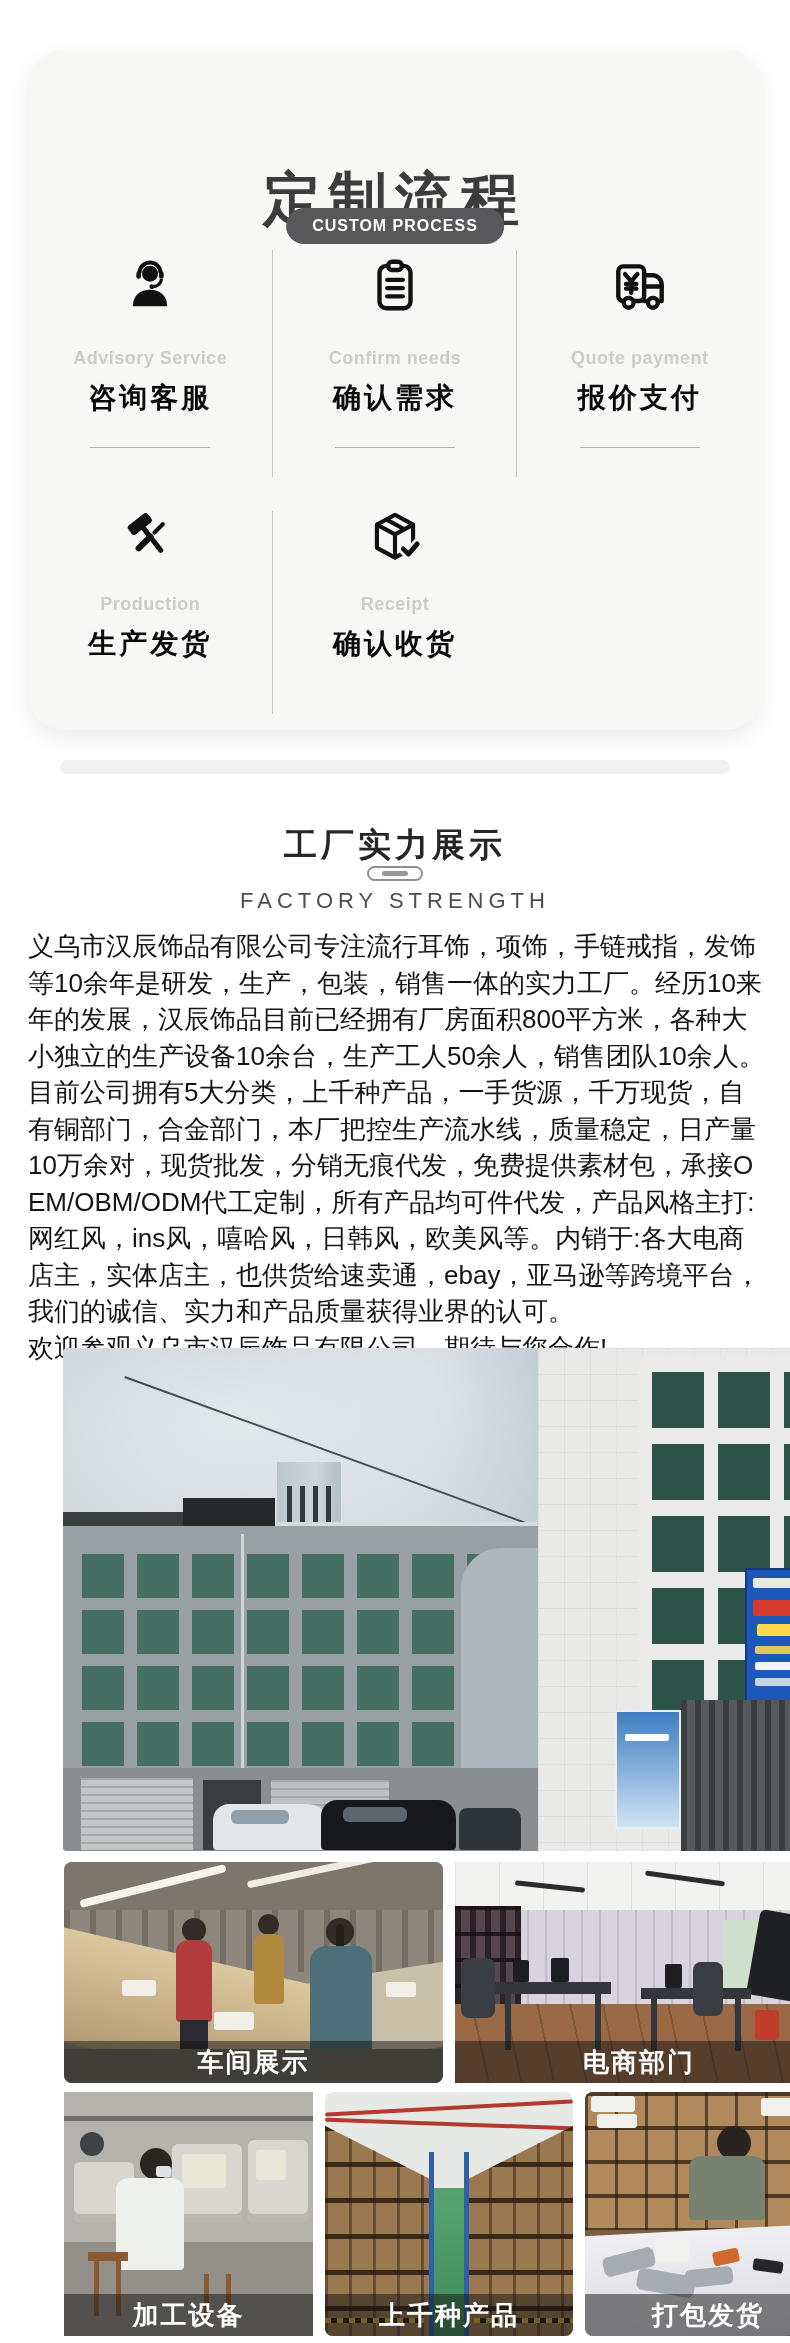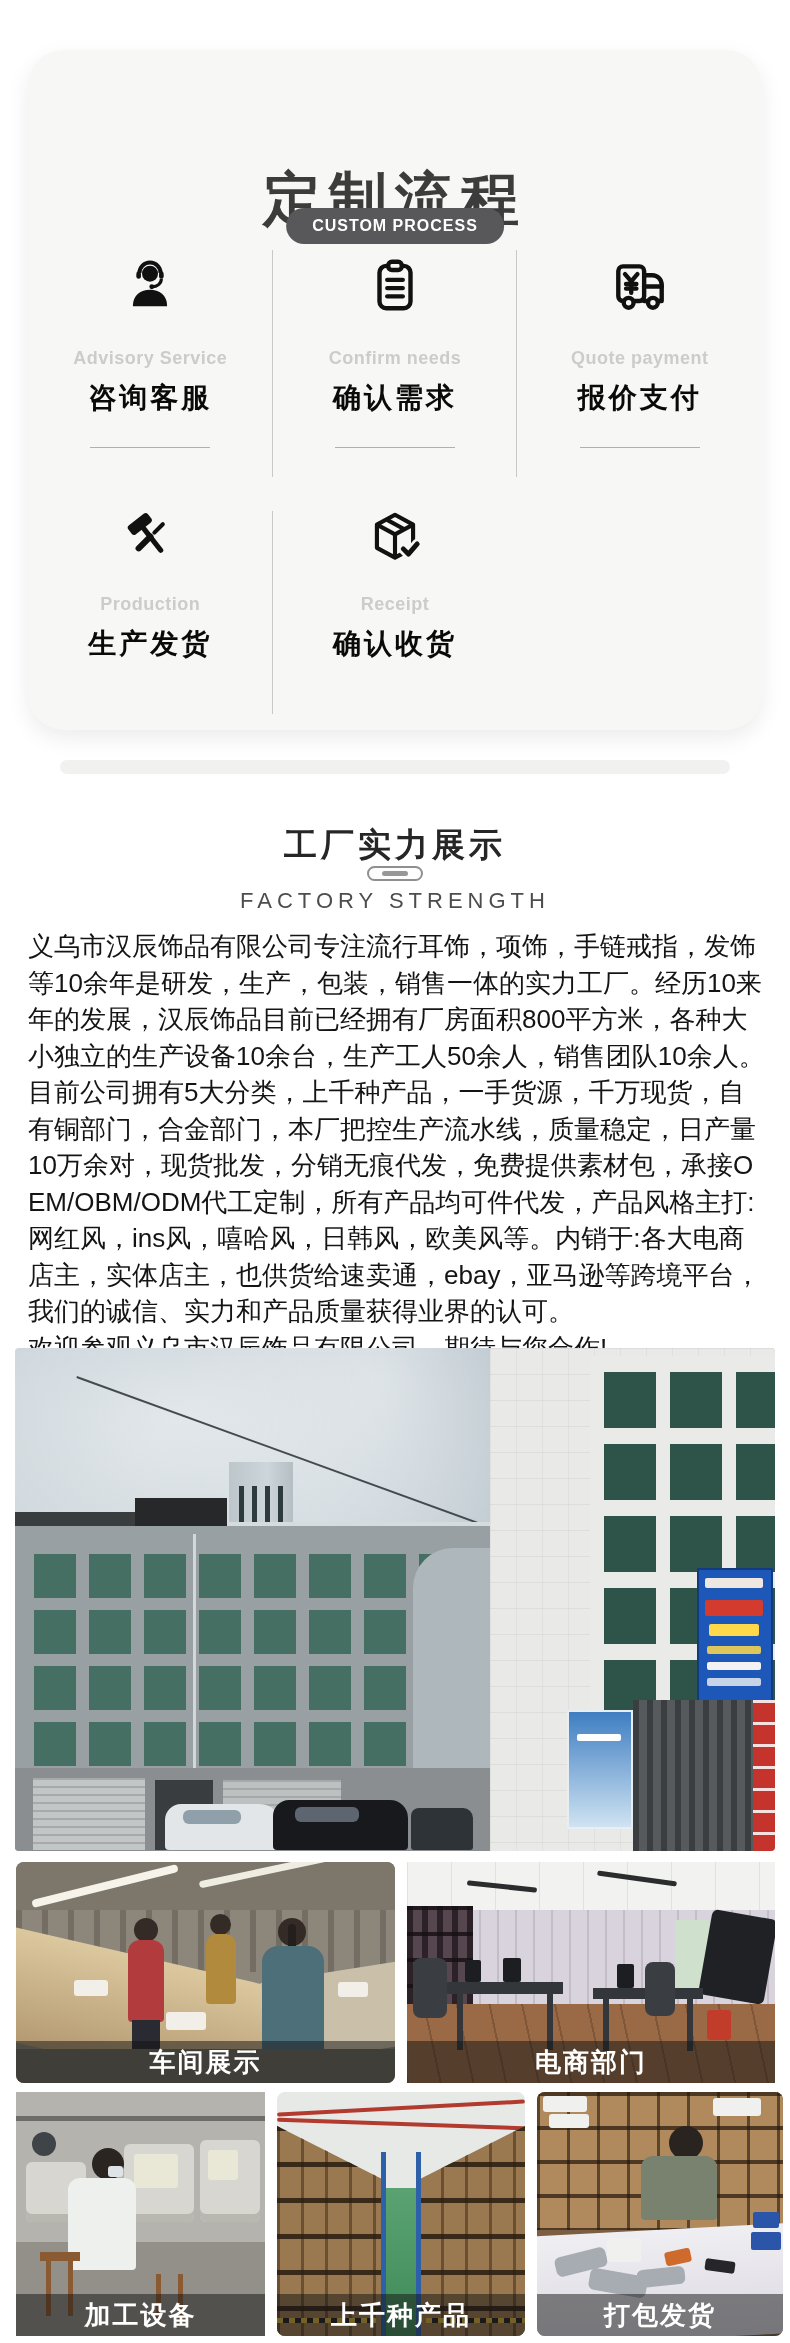--- a/index.html
+++ b/index.html
@@ -39,21 +39,21 @@
   .capsule-fill{width:26px;height:5px;border-radius:3px;background:#979797;}
   .f-sub{position:absolute;left:0;top:888px;width:100%;text-align:center;
     font-size:22px;color:#4d4d4d;letter-spacing:5px;}
 
   
   .intro{position:absolute;left:28px;top:928px;width:737px;font-size:26px;line-height:36.5px;
     color:#141414;word-break:break-all;text-align:left;}
   .intro p{margin:0;}
 
   
-  .photo{position:absolute;overflow:hidden;background:#888;}
+  .photo{position:absolute;overflow:hidden;background:#888;margin-left:48px;}
   .photo .cap{position:absolute;left:0;bottom:0;width:100%;height:42px;background:rgba(18,18,18,.5);
     color:#fff;font-size:26px;font-weight:700;letter-spacing:2px;text-align:center;line-height:42px;}
   .photo-bldg{left:15px;top:1348px;width:760px;height:503px;border-radius:4px;
     background:linear-gradient(205deg,#a9b7c1 0%,#c2cdd4 45%,#ccd4d9 100%);}
   .photo-bldg::before{content:"";position:absolute;inset:0;
     background:radial-gradient(ellipse at 22% 14%,rgba(255,255,255,.55),transparent 42%),
                radial-gradient(ellipse at 48% 6%,rgba(255,255,255,.4),transparent 36%);}
   .pb-wire{position:absolute;left:62px;top:28px;width:470px;height:2px;background:#454a4f;
     transform:rotate(20deg);transform-origin:0 0;}
   .pb-left{position:absolute;left:0;top:178px;width:475px;height:325px;background:#99a0a4;}

